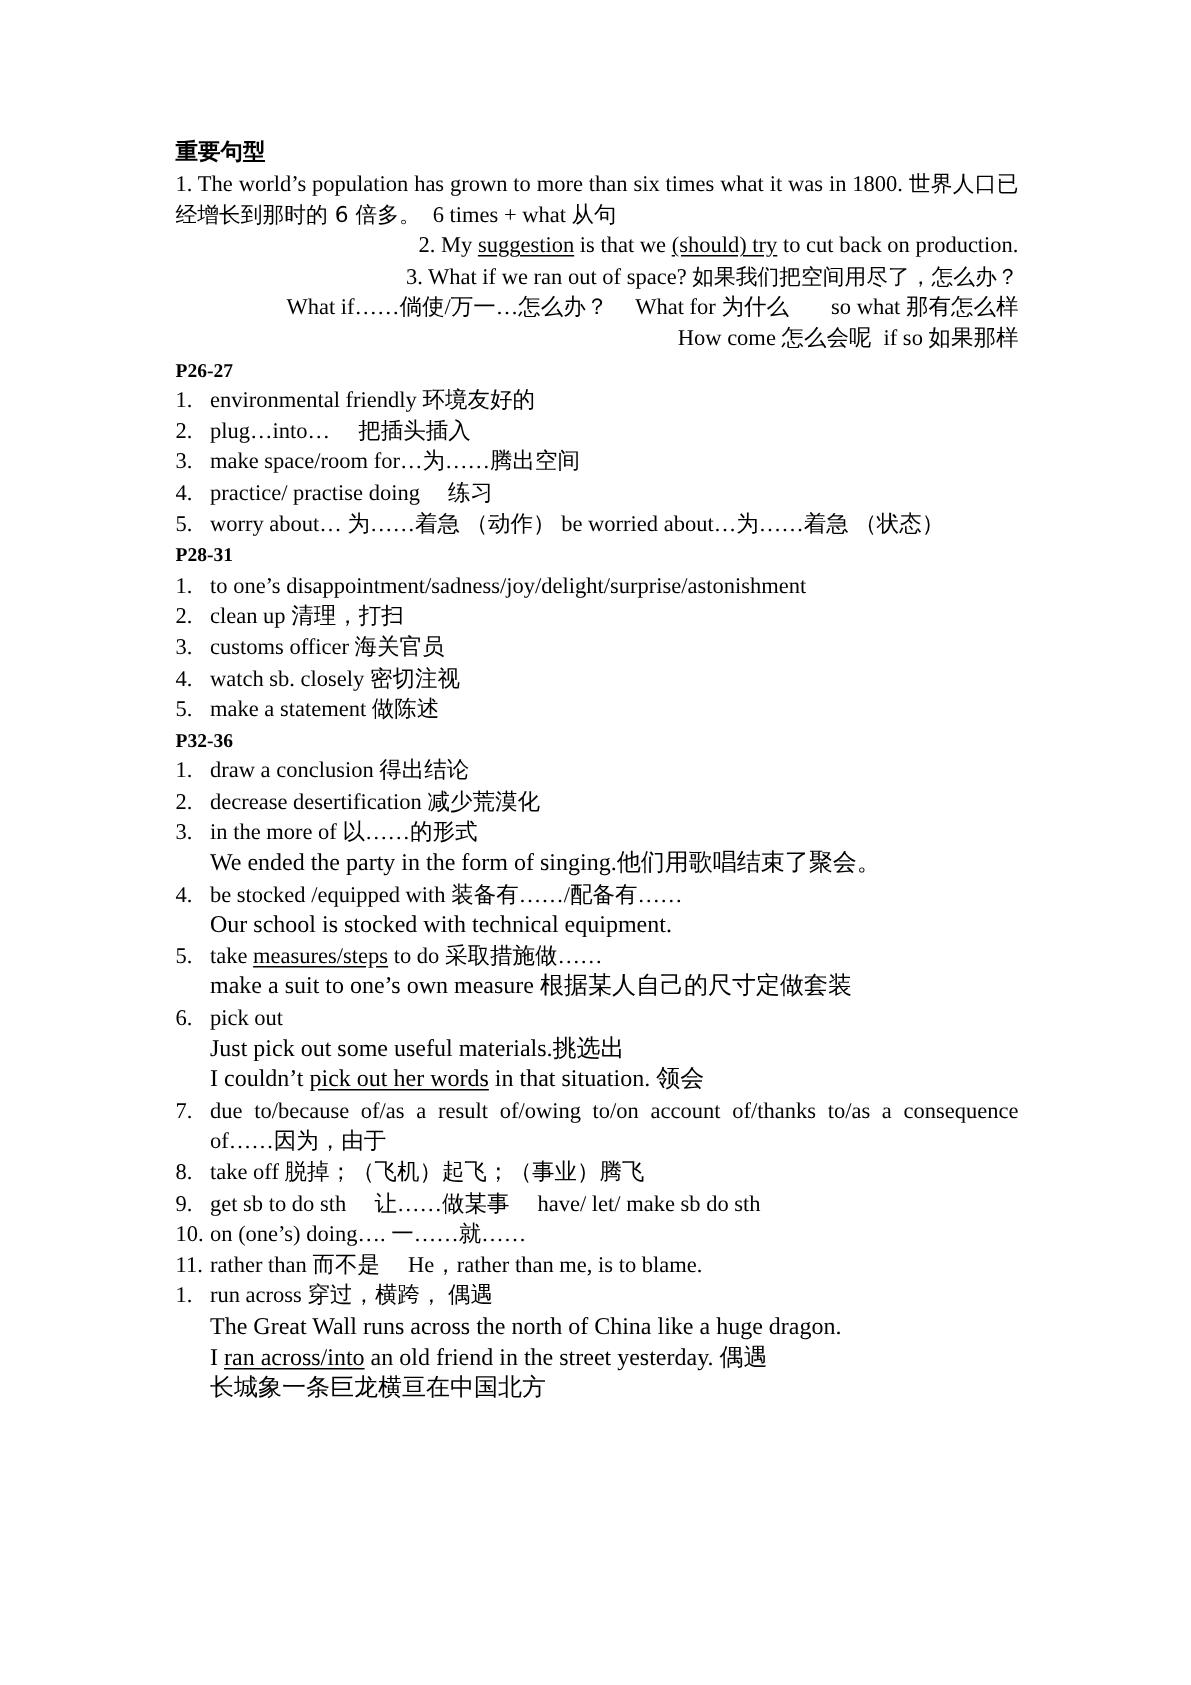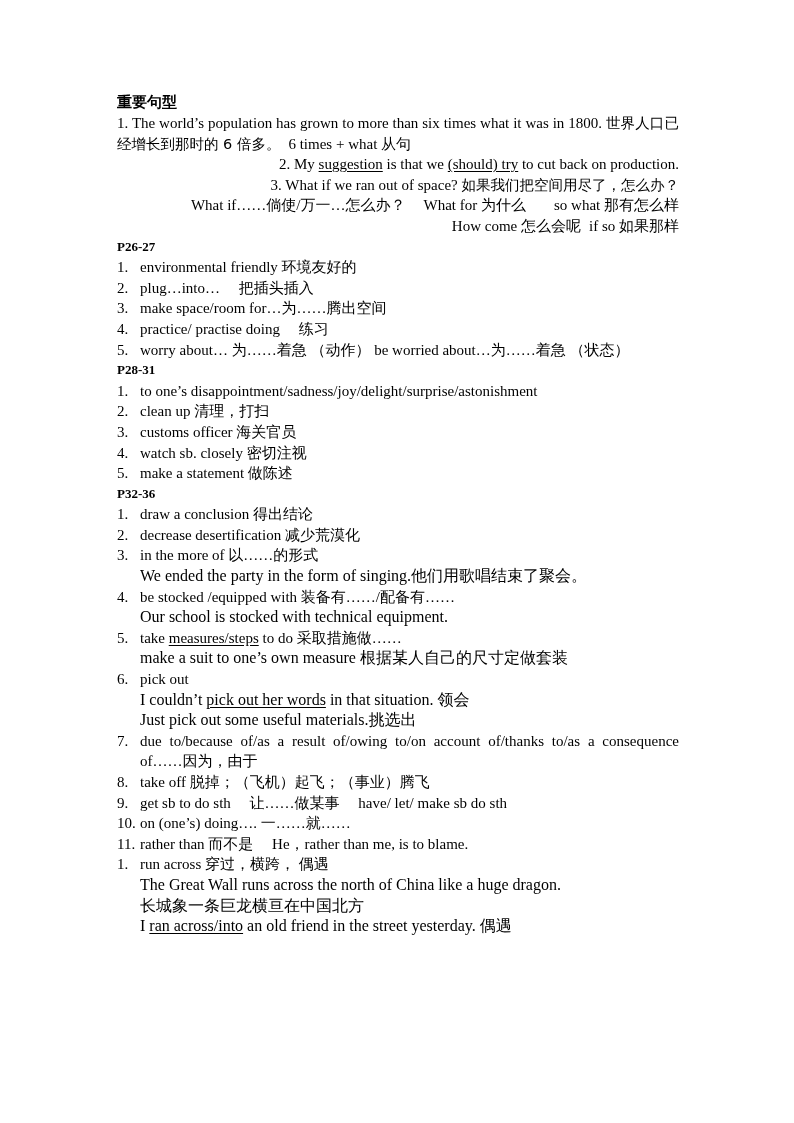--- a/index.html
+++ b/index.html
@@ -164,22 +164,22 @@
         <p class="sub">Our school is stocked with technical equipment.</p>
         <div class="li">
           <span class="num">5.</span>
           <span class="txt"><span>take </span><u>measures/steps</u><span> to do 采取措施做……</span></span>
         </div>
         <p class="sub">make a suit to one’s own measure 根据某人自己的尺寸定做套装</p>
         <div class="li">
           <span class="num">6.</span>
           <span class="txt">pick out</span>
         </div>
+        <p class="sub">Just pick out some useful materials.挑选出</p>
         <p class="sub"><span>I couldn’t </span><u>pick out her words</u><span> in that situation. 领会</span></p>
-        <p class="sub">Just pick out some useful materials.挑选出</p>
         <div class="li justify">
           <span class="num">7.</span>
           <span class="txt">due to/because of/as a result of/owing to/on account of/thanks to/as a consequence of……因为，由于</span>
         </div>
         <div class="li">
           <span class="num">8.</span>
           <span class="txt">take off 脱掉；（飞机）起飞；（事业）腾飞</span>
         </div>
         <div class="li">
           <span class="num">9.</span>
@@ -191,18 +191,18 @@
         </div>
         <div class="li">
           <span class="num">11.</span>
           <span class="txt">rather than 而不是  He，rather than me, is to blame.</span>
         </div>
         <div class="li">
           <span class="num">1.</span>
           <span class="txt">run across 穿过，横跨， 偶遇</span>
         </div>
         <p class="sub">The Great Wall runs across the north of China like a huge dragon.</p>
+        <p class="sub"><span>I </span><u>ran across/into</u><span> an old friend in the street yesterday. 偶遇</span></p>
         <p class="sub">长城象一条巨龙横亘在中国北方</p>
-        <p class="sub"><span>I </span><u>ran across/into</u><span> an old friend in the street yesterday. 偶遇</span></p>
       </div>
 
   </div>
 </div>
 
 </body></html>

